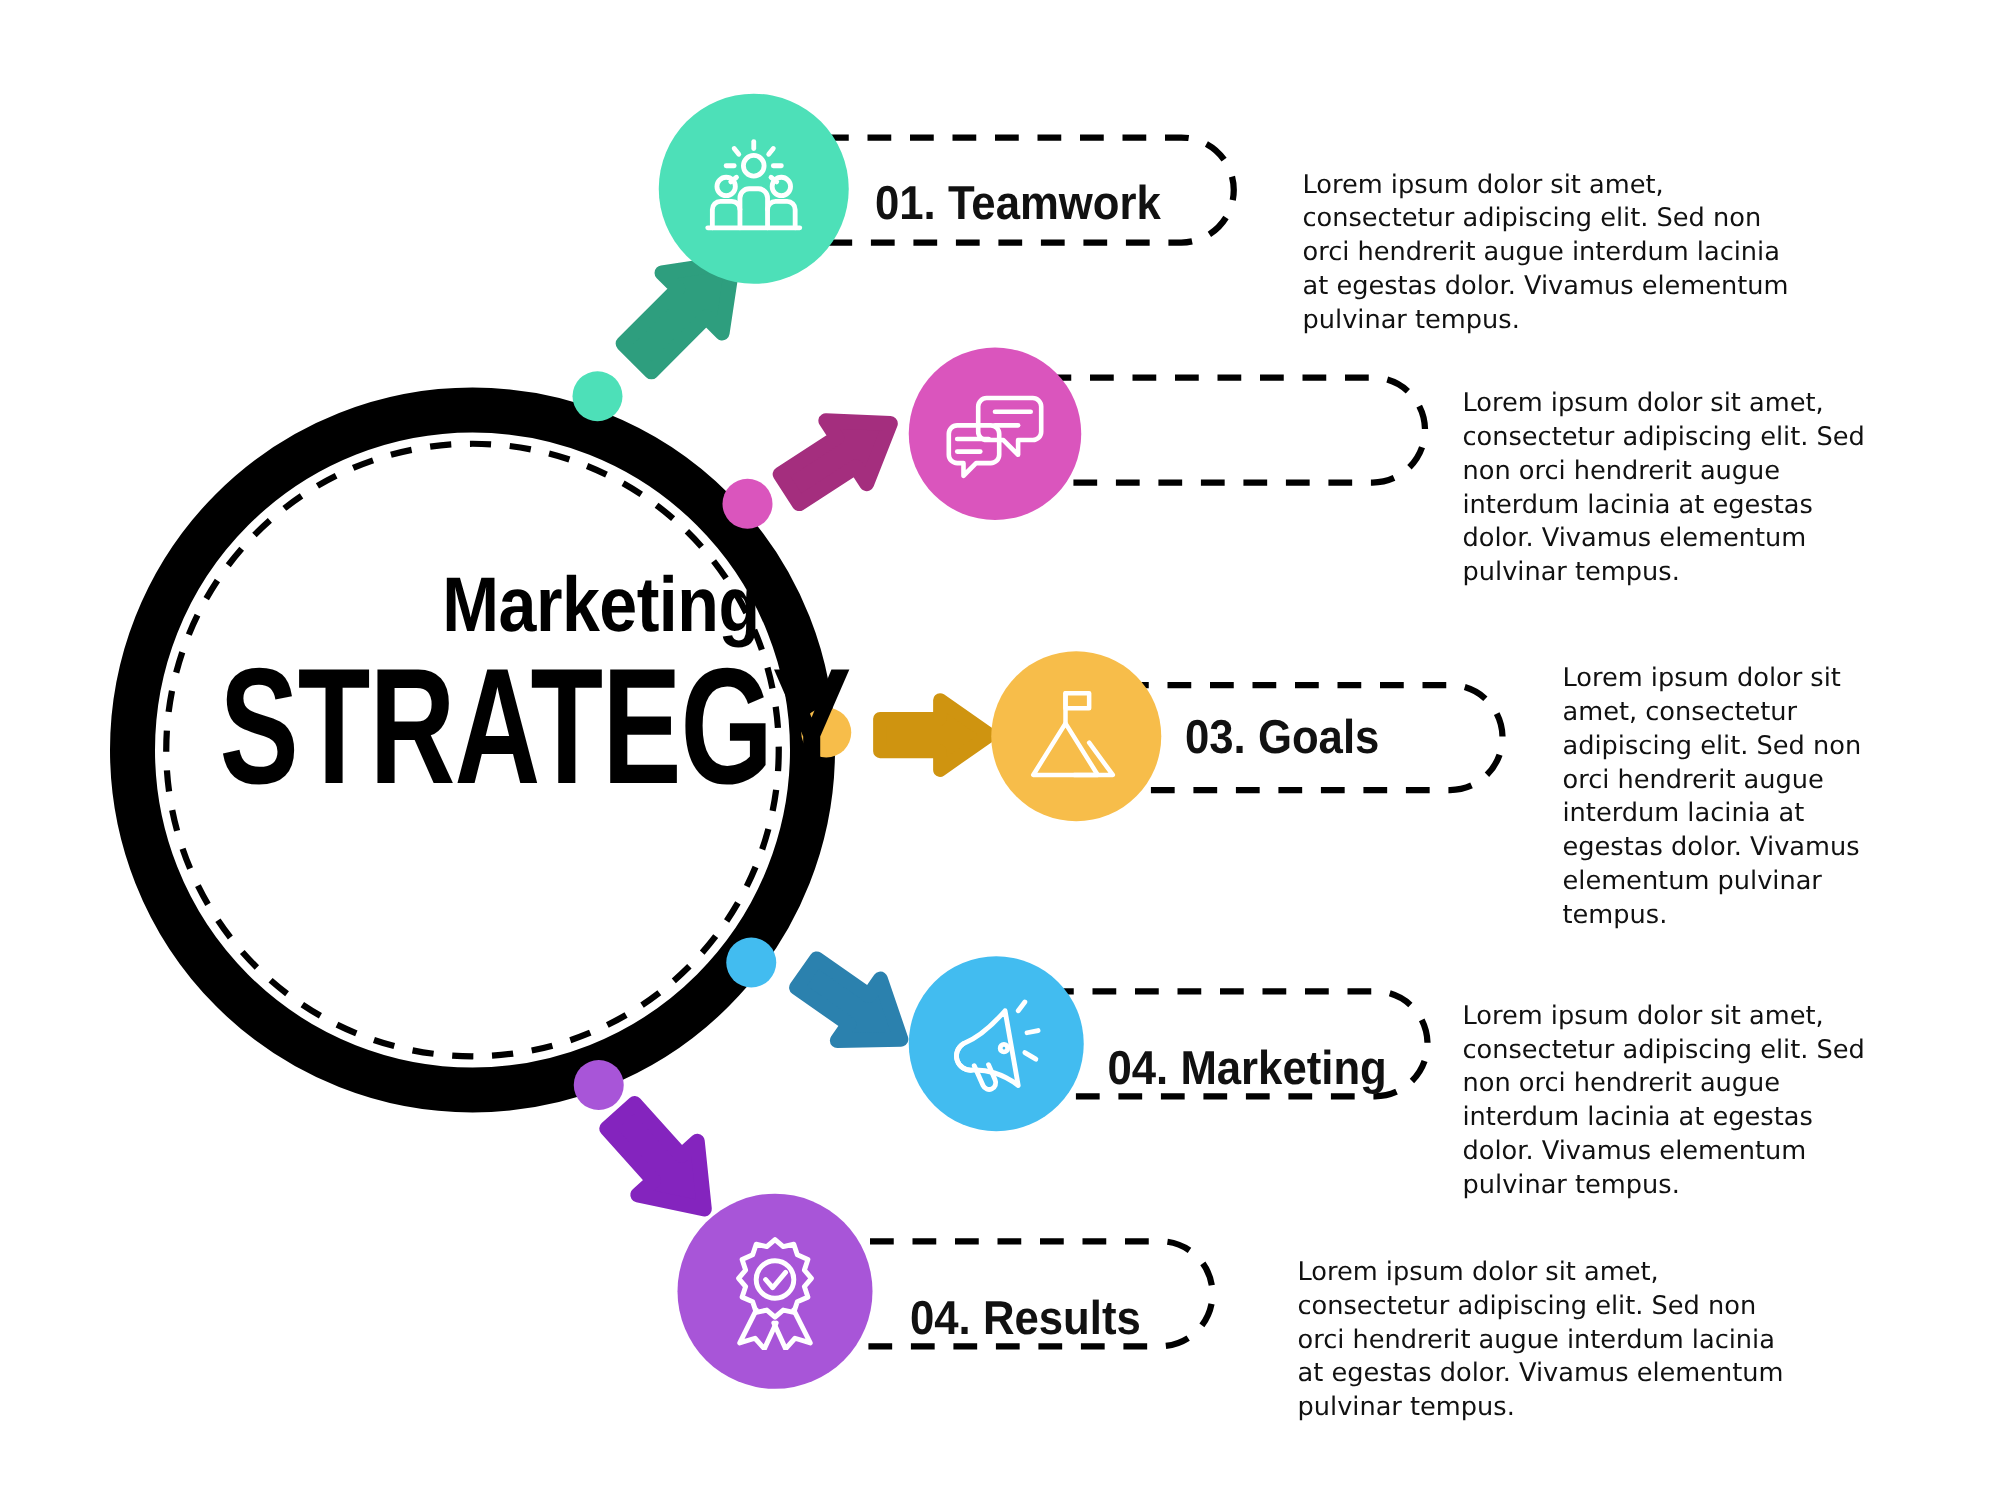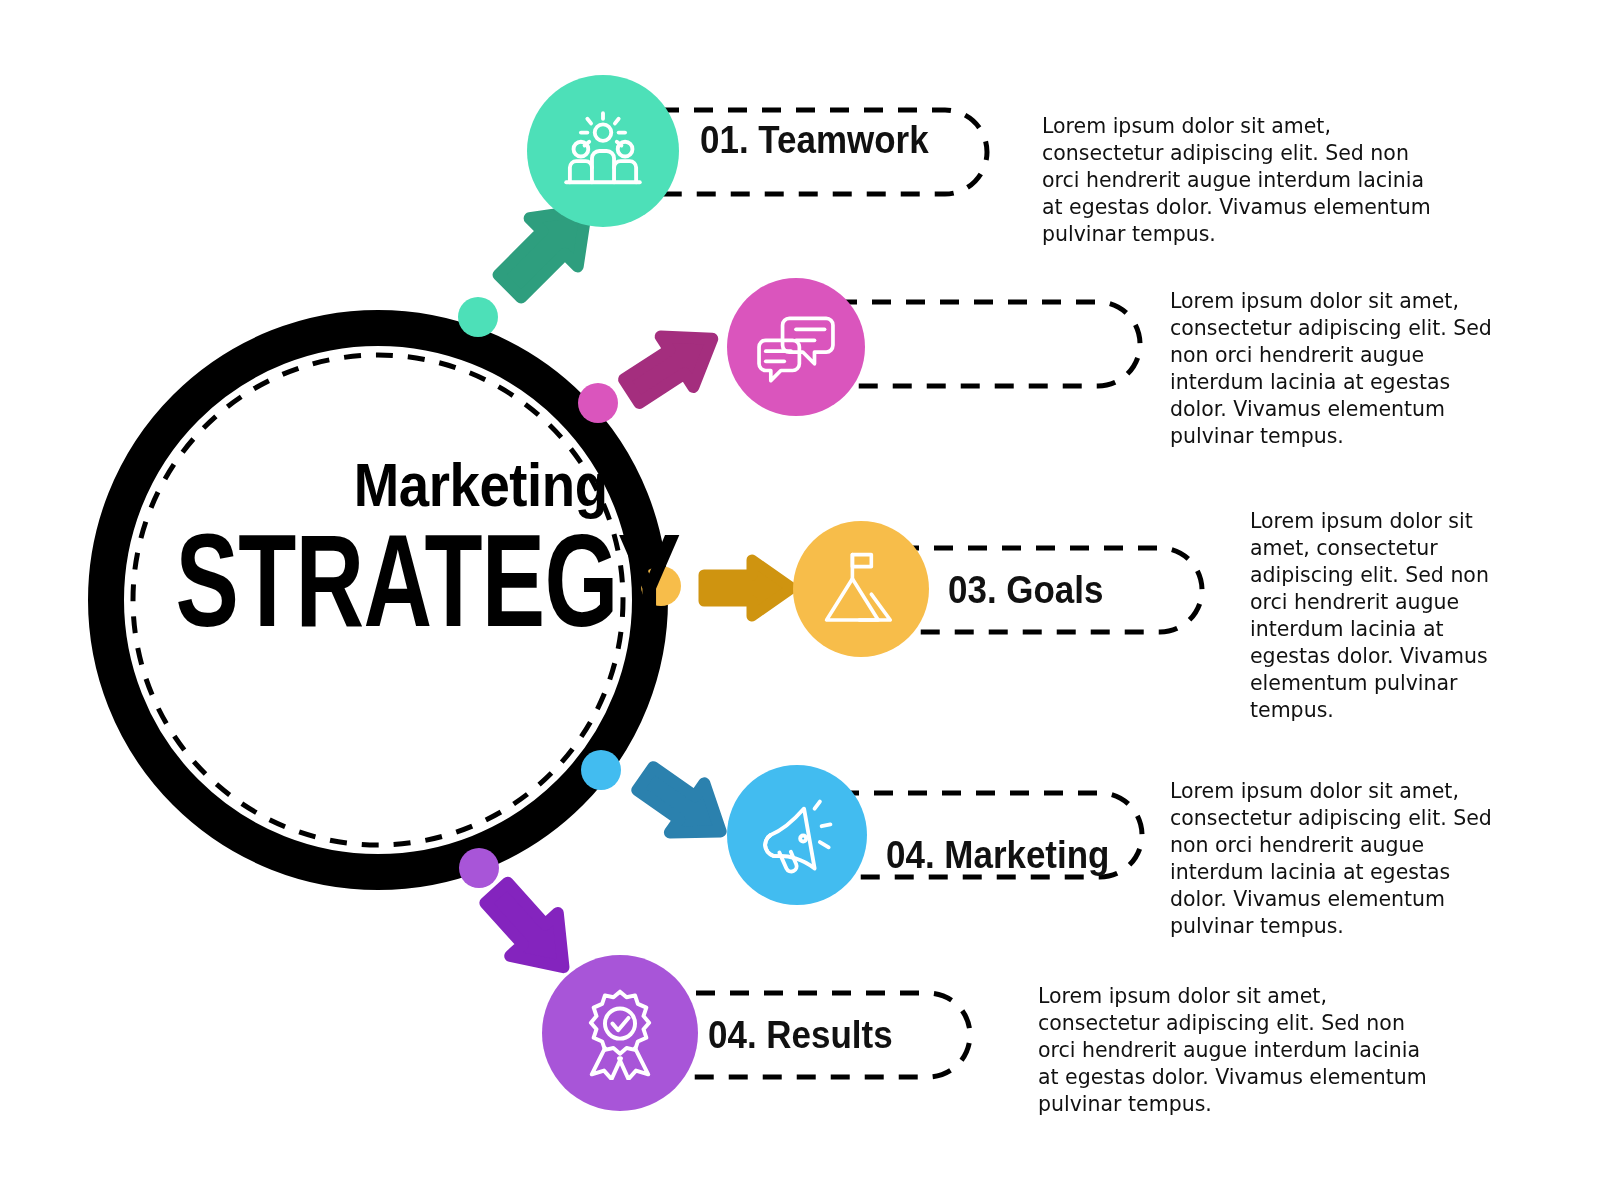--- a/index.html
+++ b/index.html
@@ -91,20 +91,21 @@
     display: block;
   }
 
   
   .body-copy {
     position: absolute;
     font-family: "DejaVu Sans", sans-serif;
     font-size: 20.5px;
     line-height: 1.32;
     color: #111111;
+    margin-top: 21px;
   }
 </style>
 </head>
 <body>
 
 <div id="canvas">
 
   <svg class="svg-layer" viewBox="0 0 1600 1200">
 
     <circle cx="378" cy="600" r="272" fill="none" stroke="#000000" stroke-width="36"></circle>
@@ -166,21 +167,21 @@
         <line x1="70" y1="44" x2="65" y2="40"></line>
         <circle cx="26" cy="48" r="8"></circle>
         <circle cx="74" cy="48" r="8"></circle>
         <path d="M38 84 V58 a8 8 0 0 1 8-8 h8 a8 8 0 0 1 8 8 v26"></path>
         <path d="M14 84 V68 a7 7 0 0 1 7-7 h10 a7 7 0 0 1 7 7"></path>
         <path d="M86 84 V68 a7 7 0 0 0 -7-7 h-10 a7 7 0 0 0 -7 7"></path>
         <line x1="10" y1="84" x2="90" y2="84"></line>
       </g>
     </svg>
   </div>
-  <div class="pill" style="left:700px; top:98px; width:300px; height:84px;">
+  <div class="pill" style="left:700px; top:121px; width:300px; height:84px;">
     <span class="pill-label">01. Teamwork</span>
   </div>
   <div class="body-copy" style="left:1042px; top:113px; width:400px;">Lorem ipsum dolor sit amet, consectetur adipiscing elit. Sed non orci hendrerit augue interdum lacinia at egestas dolor. Vivamus elementum pulvinar tempus.</div>
 
   <div class="icon-circle" style="left:727px; top:278px; width:138px; height:138px; background:#DA55BD;">
     <svg width="84" height="84" viewBox="0 0 100 100">
       <g fill="none" stroke="#ffffff" stroke-width="4.4" stroke-linecap="round" stroke-linejoin="round">
         <path d="M42 16 h44 a8 8 0 0 1 8 8 v24 a8 8 0 0 1 -8 8 h-14 l0 14 -14 -14 h-16 a8 8 0 0 1 -8 -8 v-24 a8 8 0 0 1 8 -8 z"></path>
         <line x1="50" y1="29" x2="84" y2="29"></line>
         <line x1="50" y1="42" x2="72" y2="42"></line>
@@ -229,18 +230,18 @@
     <svg width="94" height="94" viewBox="0 0 100 100">
       <g fill="none" stroke="#ffffff" stroke-width="4.2" stroke-linecap="round" stroke-linejoin="round">
         <path d="M50 6 l7 6 9 -2 3 9 9 4 -3 9 6 7 -6 7 3 9 -9 4 -3 9 -9 -2 -7 6 -7 -6 -9 2 -3 -9 -9 -4 3 -9 -6 -7 6 -7 -3 -9 9 -4 3 -9 9 2 z"></path>
         <circle cx="50" cy="40" r="16"></circle>
         <path d="M42 40 l6 7 11 -13"></path>
         <path d="M34 66 L20 94 l13 -4 8 9 10 -22"></path>
         <path d="M66 66 L80 94 l-13 -4 -8 9 -10 -22"></path>
       </g>
     </svg>
   </div>
-  <div class="pill" style="left:708px; top:993px; width:250px; height:84px;">
+  <div class="pill" style="left:728px; top:993px; width:250px; height:84px;align-items:flex-end;">
     <span class="pill-label">04. Results</span>
   </div>
   <div class="body-copy" style="left:1038px; top:983px; width:400px;">Lorem ipsum dolor sit amet, consectetur adipiscing elit. Sed non orci hendrerit augue interdum lacinia at egestas dolor. Vivamus elementum pulvinar tempus.</div>
 
 </div>
 
 </body></html>

